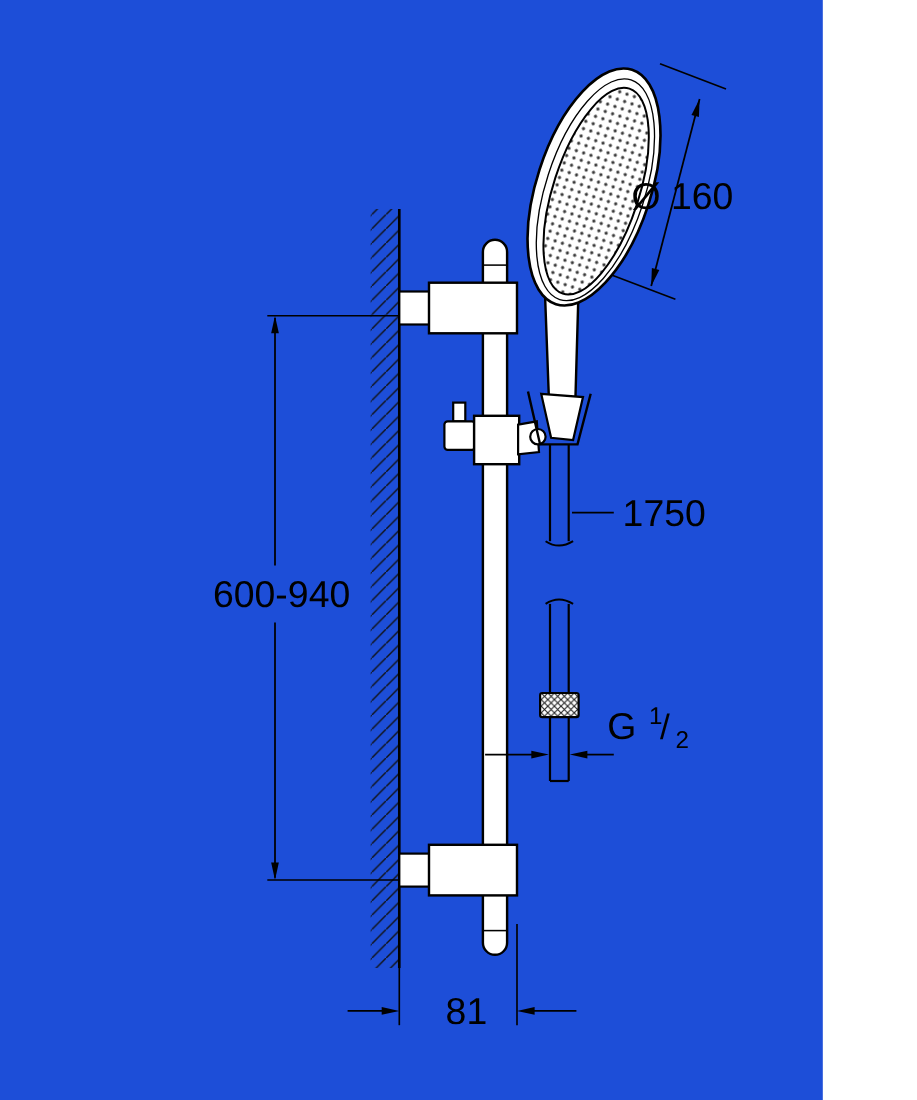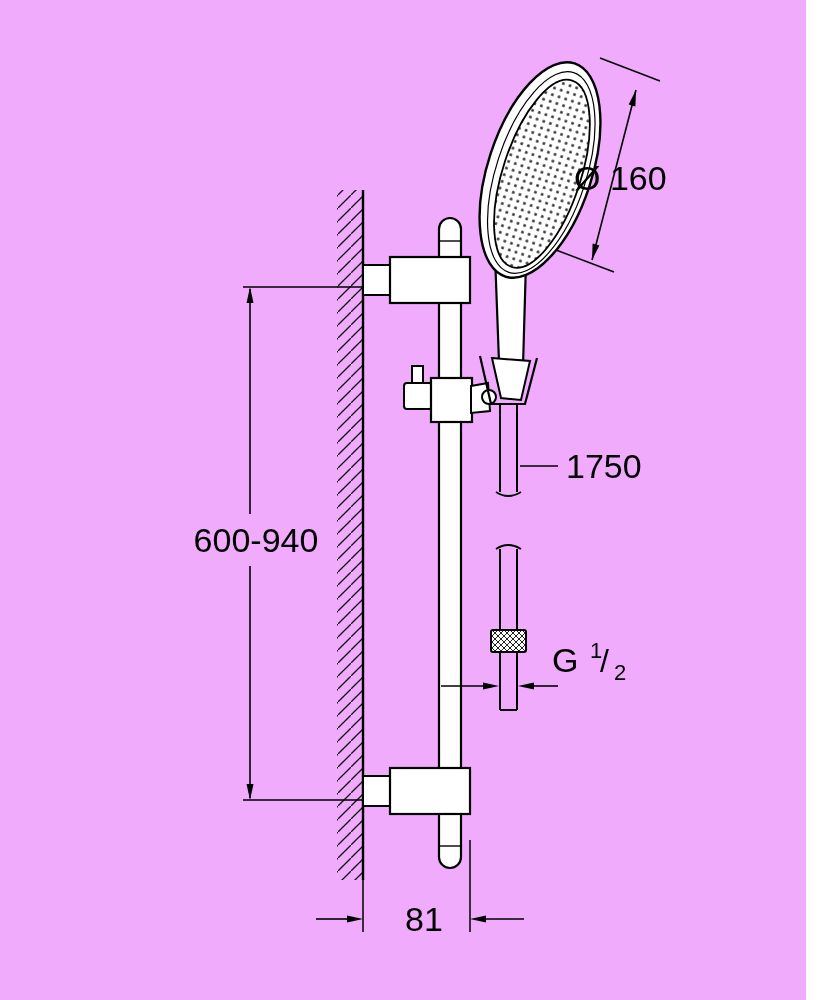--- a/index.html
+++ b/index.html
@@ -1,16 +1,16 @@
 <!DOCTYPE html>
 <html><head>
 <meta charset="utf-8">
 <style>
   html,body{margin:0;padding:0;background:#fff;}
-  .canvas{position:relative;width:806px;height:1000px;background:#f0abfc;overflow:hidden;
+  .canvas{position:relative;width:748px;height:1000px;background:#1d4ed8;overflow:hidden;
           font-family:"Liberation Sans",sans-serif;}
   svg{display:block;}
   text{fill:#000;font-family:"Liberation Sans",sans-serif;}
   .lbl{font-size:34px;}
   .lbl-sm{font-size:22px;}
   .lbl-slash{font-size:32px;}
 </style>
 </head>
 <body>
 

